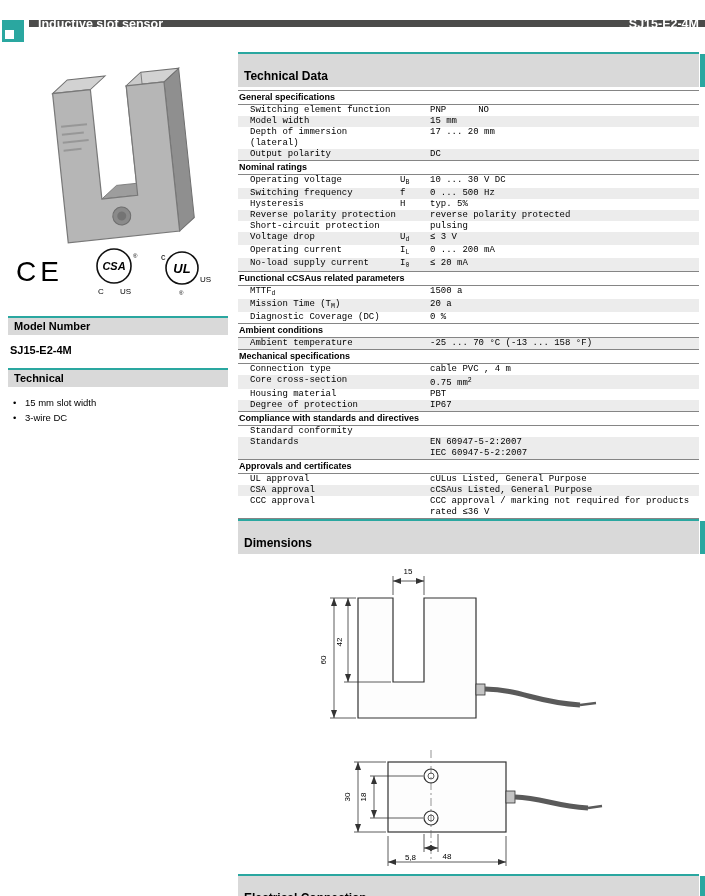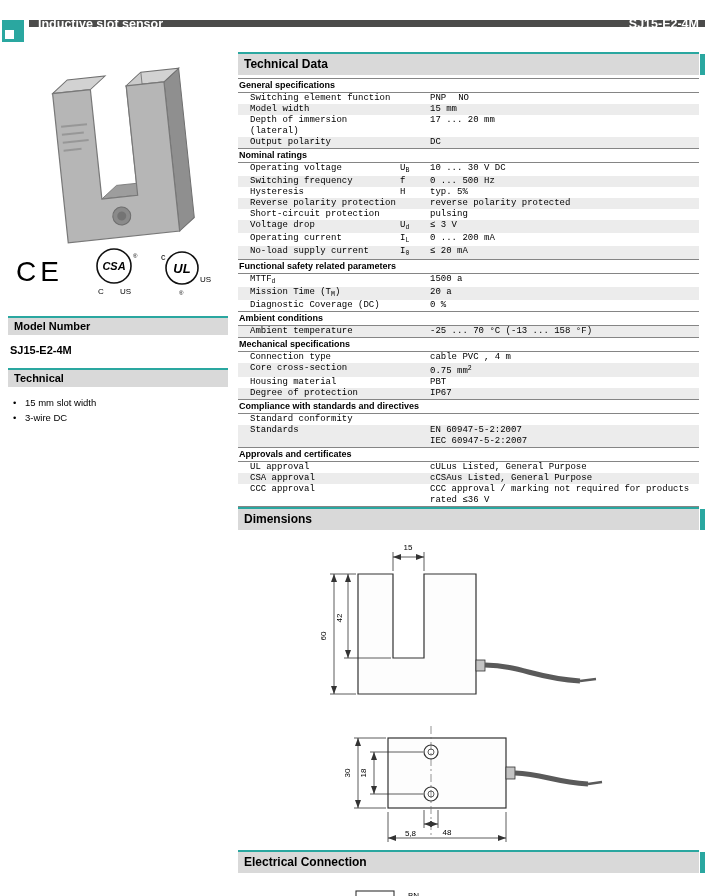--- a/index.html
+++ b/index.html
@@ -16,39 +16,39 @@
 
   
   .content { display:flex; padding:5px 6px 0 8px; gap:10px; }
   .leftcol { width:220px; flex:none; }
   .rightcol { flex:1; margin-top:20px; min-width:0; }
 
   
   .sbar { background:var(--sbar,#d9d9d9); border-top:2px solid var(--accent,#2aa7a0);
           font-weight:bold; font-size:11px; padding:2px 6px 3px; }
   .bigbar { background:var(--sbar,#d9d9d9); border-top:2px solid var(--accent,#2aa7a0);
-            font-weight:bold; font-size:12px; padding:3px 6px 4px; position:relative; }
+            font-weight:bold; font-size:12px; padding:15px 6px 4px; position:relative; }
   .bigbar::after { content:""; position:absolute; right:-6px; top:0; width:5px; height:100%;
                    background:var(--accent,#2aa7a0); }
 
   
   .pimg { height:212px; position:relative; }
   .marks { display:flex; align-items:center; height:54px; padding-left:6px; }
   .model-value { font-weight:bold; font-size:11px; padding:9px 2px 12px; }
   .features-list { list-style:none; padding:8px 2px 0; }
   .features-list li { font-weight:normal; font-size:9.5px; line-height:15px; padding-left:15px; position:relative; }
   .features-list li::before { content:"•"; position:absolute; left:3px; }
 
   
   .tech-table { margin-top:3px; font-size:9px; border-bottom:1px solid #858585; }
   .tsec-title { font-weight:bold; border-top:1px solid #858585; border-bottom:1px solid #858585;
                 padding:1px 0 1px 1px; line-height:11px; background:#fff; }
   .trow { display:grid; grid-template-columns:150px 30px 1fr; padding-left:12px; line-height:11px;font-family:Liberation Mono, monospace; }
   .trow.alt { background:var(--alt,#ececec); }
-  .trow .tv .v2 { margin-left:12px; }
+  .trow .tv .v2 { margin-left:32px; }
   sub { font-size:6.5px; vertical-align:-2px; }
   sup { font-size:6.5px; vertical-align:3px; }
 
   
   .dimsbox { padding:8px 0 2px 0; }
   .elecbox { padding:8px 0 0 112px; }
   svg text { font-family:"Liberation Sans", sans-serif; }
 </style>
 </head>
 <body>
@@ -182,21 +182,21 @@
           <div class="trow">
             <span class="tl">Operating current</span>
             <span class="ts">I<sub>L</sub></span>
             <span class="tv">0 ... 200 mA</span>
           </div>
           <div class="trow alt">
             <span class="tl">No-load supply current</span>
             <span class="ts">I<sub>0</sub></span>
             <span class="tv">≤ 20 mA</span>
           </div>
-          <div class="tsec-title">Functional safety related parameters</div>
+          <div class="tsec-title">Functional cCSAus related parameters</div>
           <div class="trow">
             <span class="tl">MTTF<sub>d</sub></span>
             <span class="ts"></span>
             <span class="tv">1500 a</span>
           </div>
           <div class="trow alt">
             <span class="tl">Mission Time (T<sub>M</sub>)</span>
             <span class="ts"></span>
             <span class="tv">20 a</span>
           </div>

